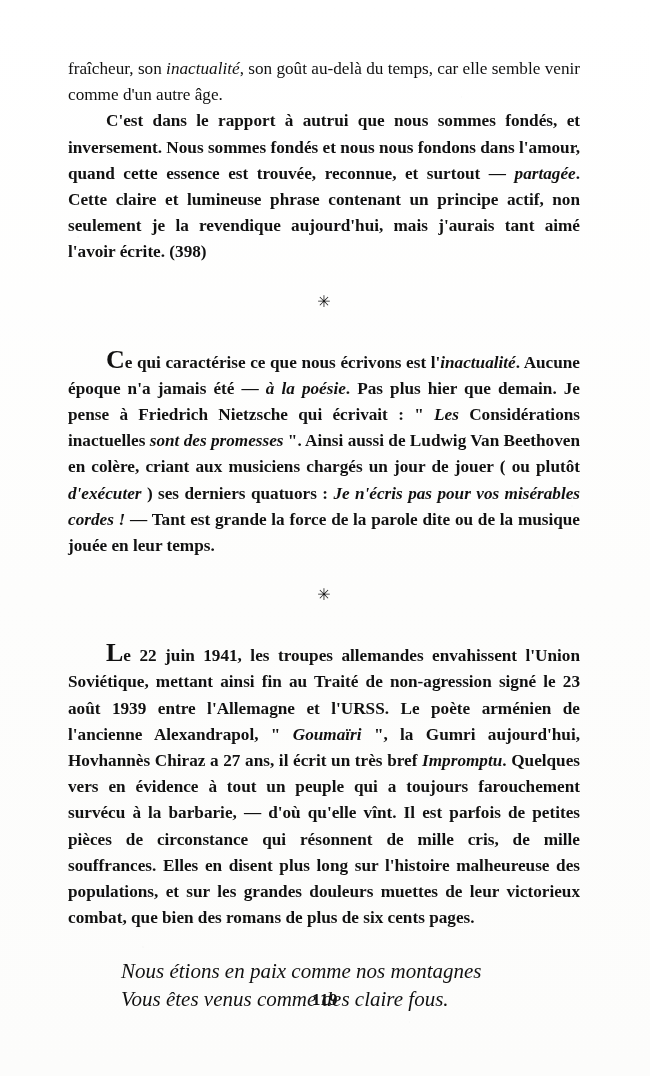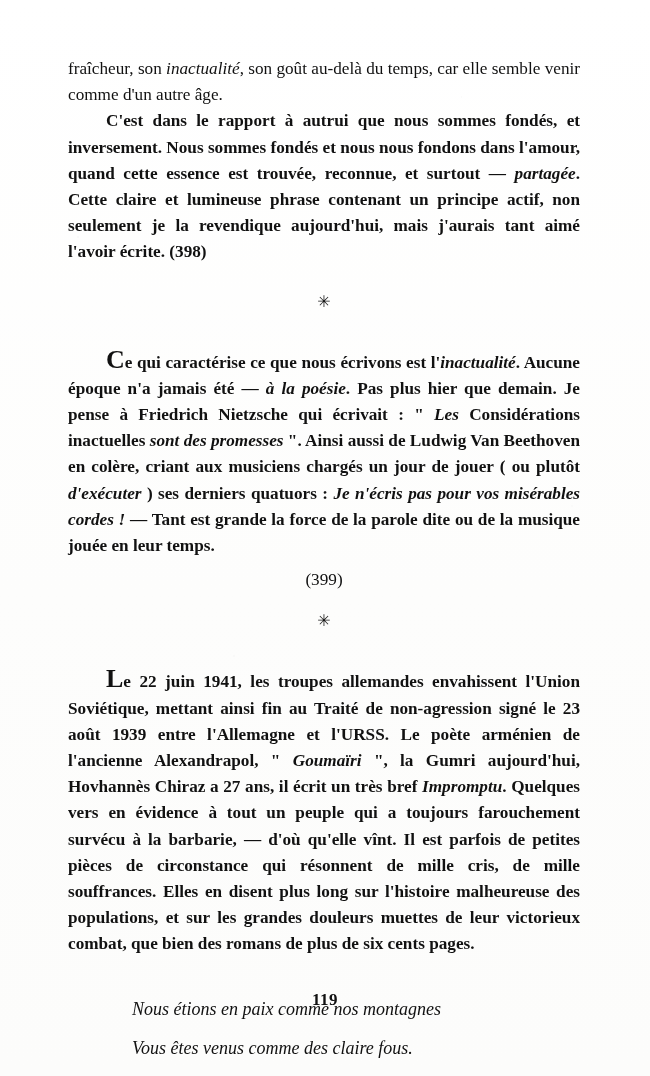--- a/index.html
+++ b/index.html
@@ -65,24 +65,24 @@
     color: #151515;
   }
   .centered-ref {
     margin: 0;
     text-align: center;
     font-size: 17.2px;
     line-height: 26.2px;
     color: #111111;
   }
   .verse {
-    margin: 12px;
+    margin: 1px;
     padding-left: 52px;
     font-style: italic;
-    font-size: 18px;
+    font-size: 21px;
     line-height: 27px;
     color: #111111;
     text-align: left;
   }
   .spacer-xs { height: 8px; }
   .spacer-sm { height: 18px; }
   .spacer-md { height: 26px; }
   .spacer-lg { height: 38px; }
   .folio {
     position: absolute;
@@ -106,21 +106,20 @@
 
     <p class="body" id="p1"><span>fraîcheur, son </span><i>inactualité</i><span>, son goût au-delà du temps, car elle semble venir comme d'un autre âge.</span></p>
     <p class="body indent" id="p2"><span>C'est dans le rapport à autrui que nous sommes fondés, et inversement. Nous sommes fondés et nous nous fondons dans l'amour, quand cette essence est trouvée, reconnue, et surtout — </span><i>partagée</i><span>. Cette claire et lumineuse phrase contenant un principe actif, non seulement je la revendique aujourd'hui, mais j'aurais tant aimé l'avoir écrite. (398)</span></p>
 
     <div class="spacer-md"></div>
     <p class="sep-star">✳</p>
     <div class="spacer-lg"></div>
 
     <p class="body indent" id="p3"><span class="initial">C</span><span>e qui caractérise ce que nous écrivons est l'</span><i>inactualité</i><span>. Aucune époque n'a jamais été — </span><i>à la poésie</i><span>. Pas plus hier que demain. Je pense à Friedrich Nietzsche qui écrivait : " </span><i>Les</i><span> Considérations inactuelles </span><i>sont des promesses</i><span> ". Ainsi aussi de Ludwig Van Beethoven en colère, criant aux musiciens chargés un jour de jouer ( ou plutôt </span><i>d'exécuter</i><span> ) ses derniers quatuors : </span><i>Je n'écris pas pour vos misérables cordes !</i><span> — Tant est grande la force de la parole dite ou de la musique jouée en leur temps.</span></p>
     <div class="spacer-xs"></div>
-    <p class="centered-ref">(399)</p>
 
     <div class="spacer-sm"></div>
     <p class="sep-star">✳</p>
     <div class="spacer-lg"></div>
 
     <p class="body indent" id="p4"><span class="initial">L</span><span>e 22 juin 1941, les troupes allemandes envahissent l'Union Soviétique, mettant ainsi fin au Traité de non-agression signé le 23 août 1939 entre l'Allemagne et l'URSS. Le poète arménien de l'ancienne Alexandrapol, " </span><i>Goumaïri</i><span> ", la Gumri aujourd'hui, Hovhannès Chiraz a 27 ans, il écrit un très bref </span><i>Impromptu</i><span>. Quelques vers en évidence à tout un peuple qui a toujours farouchement survécu à la barbarie, — d'où qu'elle vînt. Il est parfois de petites pièces de circonstance qui résonnent de mille cris, de mille souffrances. Elles en disent plus long sur l'histoire malheureuse des populations, et sur les grandes douleurs muettes de leur victorieux combat, que bien des romans de plus de six cents pages.</span></p>
 
     <div class="spacer-md"></div>
     <p class="verse">Nous étions en paix comme nos montagnes</p>
     <p class="verse">Vous êtes venus comme des claire fous.</p>

